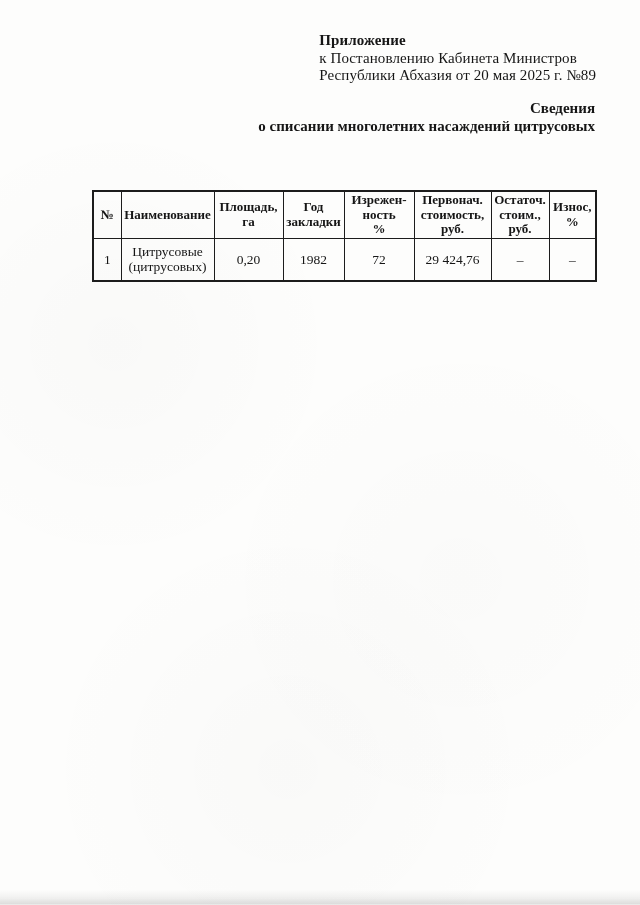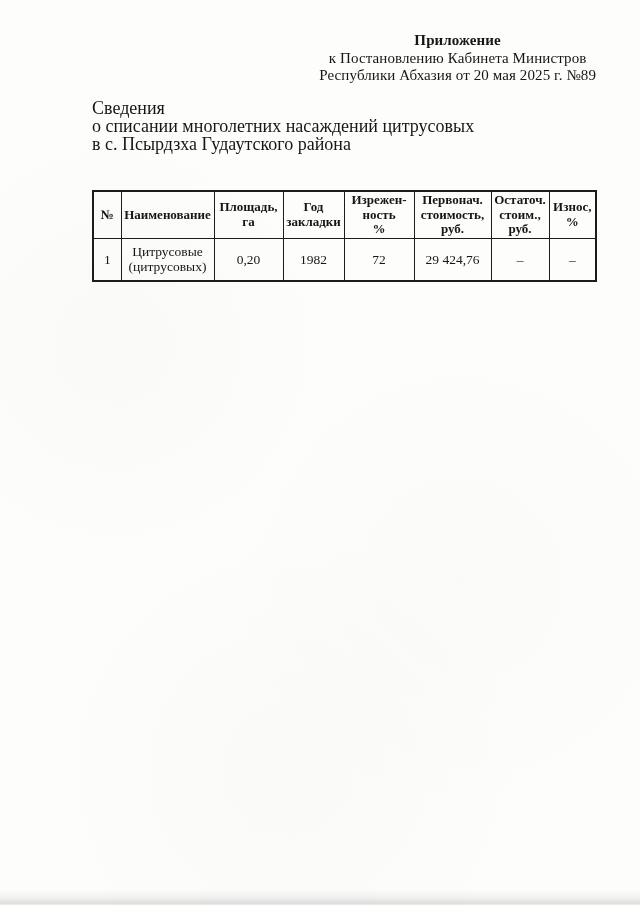--- a/index.html
+++ b/index.html
@@ -17,34 +17,34 @@
       radial-gradient(circle at 72% 64%, rgba(0,0,0,0.012), transparent 35%),
       radial-gradient(circle at 45% 85%, rgba(0,0,0,0.015), transparent 30%);
     color: #161616;
     font-family: "Liberation Serif", "DejaVu Serif", serif;
     overflow: hidden;
   }
   .header-right {
     position: absolute;
     top: 32px;
     right: 44px;
-    text-align: center;
+    text-align: left;
     font-size: 15px;
     line-height: 17.5px;
     letter-spacing: 0.1px;
   }
   .bold { font-weight: bold; }
   .title-block {
     position: absolute;
     top: 99px;
     left: 92px;
     width: 503px;
-    text-align: left;
-    font-weight: normal;
-    font-size: 18px;
+    text-align: right;
+    font-weight: bold;
+    font-size: 15px;
   }
   .doc-title { line-height: 18px; }
   .doc-subtitle { line-height: 18px; }
   .doc-table {
     position: absolute;
     top: 190px;
     left: 92px;
     border-collapse: collapse;
     table-layout: fixed;
     border: 2px solid #1c1c1c;
@@ -92,21 +92,20 @@
   <div class="header-right">
     <div class="bold">Приложение</div>
     <div>к Постановлению Кабинета Министров</div>
     <div>Республики Абхазия от 20 мая 2025 г. №89</div>
   </div>
 
   <div class="title-block">
     <div class="doc-title">Сведения</div>
     <div class="doc-subtitle">
       <div>о списании многолетних насаждений цитрусовых</div>
-      <div>в с. Псырдзха Гудаутского района</div>
     </div>
   </div>
 
   <table class="doc-table">
     <colgroup>
       <col style="width:28px">
       <col style="width:93px">
       <col style="width:69px">
       <col style="width:61px">
       <col style="width:70px">

